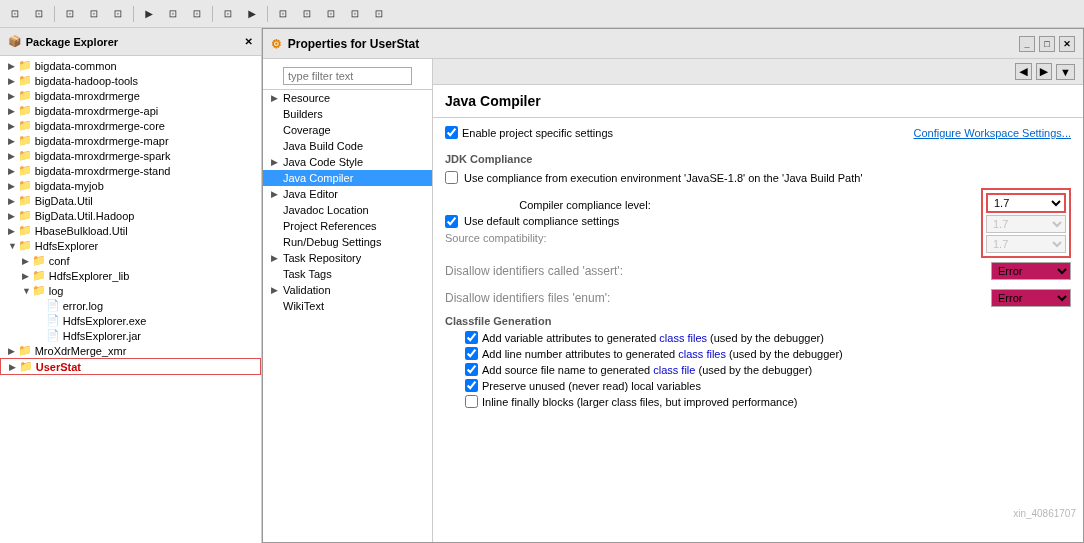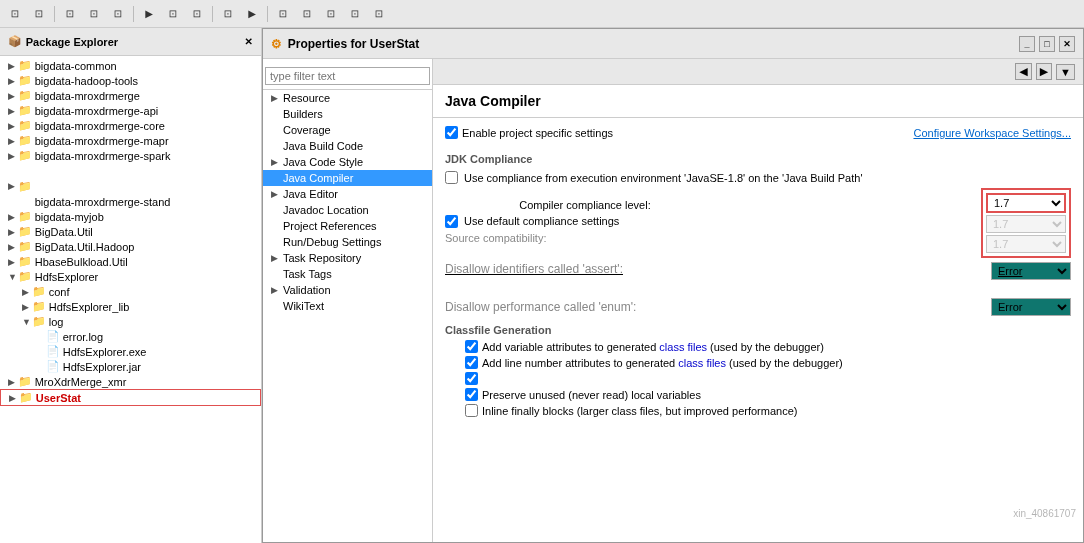--- a/index.html
+++ b/index.html
@@ -94,21 +94,21 @@
 
     
     .nav-tree {
       width: 170px;
       background: #fff;
       border-right: 1px solid #ccc;
       overflow: auto;
       padding: 4px 0;
     }
     .nav-search {
-      padding: 4px 2px;
+      padding: 4px 20px;
       border-bottom: 1px solid #ccc;
     }
     .nav-search input {
       width: 100%;
       padding: 2px 4px;
       border: 1px solid #aaa;
       font-size: 11px;
       color: #888;
     }
     .nav-item {
@@ -188,21 +188,21 @@
       align-items: center;
       margin-bottom: 4px;
       font-size: 11px;
     }
     .field-label { width: 280px; color: #888; }
 
     select {
       font-size: 11px;
       padding: 1px 2px;
       border: 1px solid #aaa;
-      background: #0f766e;
+      background: #be185d;
     }
     select.highlighted {
       border: 2px solid #e05050;
       background: #fff;
     }
     select:disabled { background: #f0f0f0; color: #aaa; }
 
     .compliance-level-row {
       display: flex;
       align-items: center;
@@ -290,21 +290,21 @@
           <span style="font-size: 11px;">bigdata-mroxdrmerge-mapr</span>
         </div>
         <div class="tree-item" style="padding-left: 8px;">
           <span class="expand-arrow">▶</span>
           <span style="margin-right: 3px;">📁</span>
           <span style="font-size: 11px;">bigdata-mroxdrmerge-spark</span>
         </div>
         <div class="tree-item" style="padding-left: 8px;">
           <span class="expand-arrow">▶</span>
           <span style="margin-right: 3px;">📁</span>
-          <span style="font-size: 11px; margin-top: 32px;">bigdata-mroxdrmerge-stand</span>
+          <span style="font-size: 11px;">bigdata-mroxdrmerge-stand</span>
         </div>
         <div class="tree-item" style="padding-left: 8px;">
           <span class="expand-arrow">▶</span>
           <span style="margin-right: 3px;">📁</span>
           <span style="font-size: 11px;">bigdata-myjob</span>
         </div>
         <div class="tree-item" style="padding-left: 8px;">
           <span class="expand-arrow">▶</span>
           <span style="margin-right: 3px;">📁</span>
           <span style="font-size: 11px;">BigData.Util</span>
@@ -496,30 +496,30 @@
                 </select>
                 <select disabled="" style="width:80px;">
                   <option>1.7</option>
                 </select>
                 <select disabled="" style="width:80px;">
                   <option>1.7</option>
                 </select>
               </div>
             </div>
 
-            <div style="display:flex; justify-content:space-between; align-items:flex-start; margin-bottom:18px;text-decoration:underline;">
+            <div style="display:flex; justify-content:space-between; align-items:center; margin-bottom:9px;">
               <span class="field-label">Disallow identifiers called 'assert':</span>
               <select style="width:80px; margin-left:4px;">
                 <option>Error</option>
                 <option>Warning</option>
                 <option>Ignore</option>
               </select>
             </div>
             <div style="display:flex; justify-content:space-between; align-items:center; margin-bottom:6px;">
-              <span class="field-label">Disallow performance called 'enum':</span>
+              <span class="field-label">Disallow identifiers files 'enum':</span>
               <select style="width:80px; margin-left:4px;">
                 <option>Error</option>
                 <option>Warning</option>
                 <option>Ignore</option>
               </select>
             </div>
           </div>
 
           <div class="classfile-section">
             <div class="classfile-title">Classfile Generation</div>
@@ -528,20 +528,21 @@
                 <div class="check-row">
                   <input type="checkbox" checked="" style="">
                   <span>Add variable attributes to generated <span class="highlight">class files</span> (used by the debugger)</span>
                 </div>
                 <div class="check-row">
                   <input type="checkbox" checked="" style="">
                   <span>Add line number attributes to generated <span class="highlight">class files</span> (used by the debugger)</span>
                 </div>
                 <div class="check-row">
                   <input type="checkbox" checked="" style="">
+                  <span>Add source file name to generated <span class="highlight">class file</span> (used by the debugger)</span>
                 </div>
                 <div class="check-row">
                   <input type="checkbox" checked="" style="">
                   <span>Preserve unused (never read) local variables</span>
                 </div>
                 <div class="check-row">
                   <input type="checkbox" style="">
                   <span>Inline finally blocks (larger class files, but improved performance)</span>
                 </div>
               </div>

